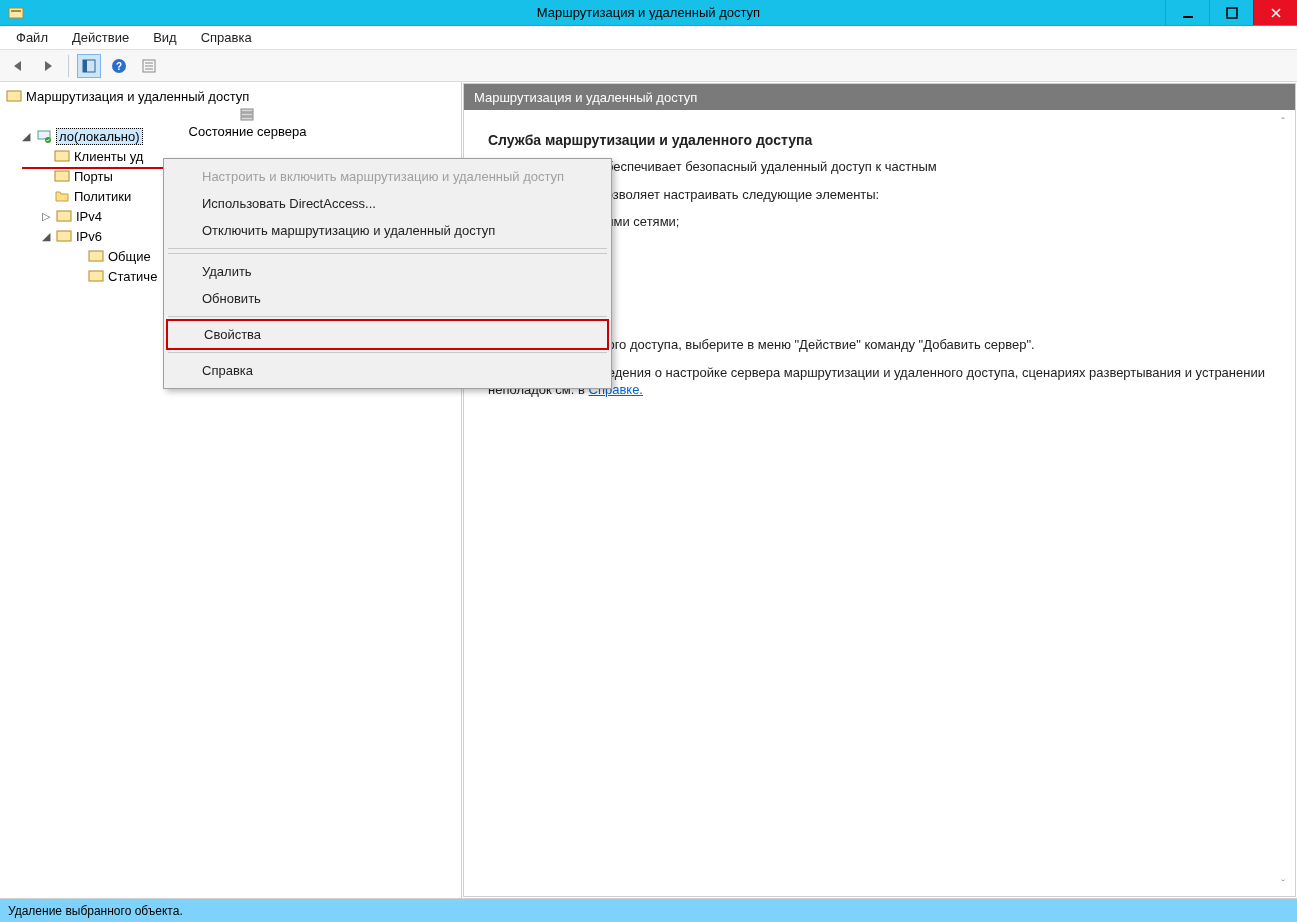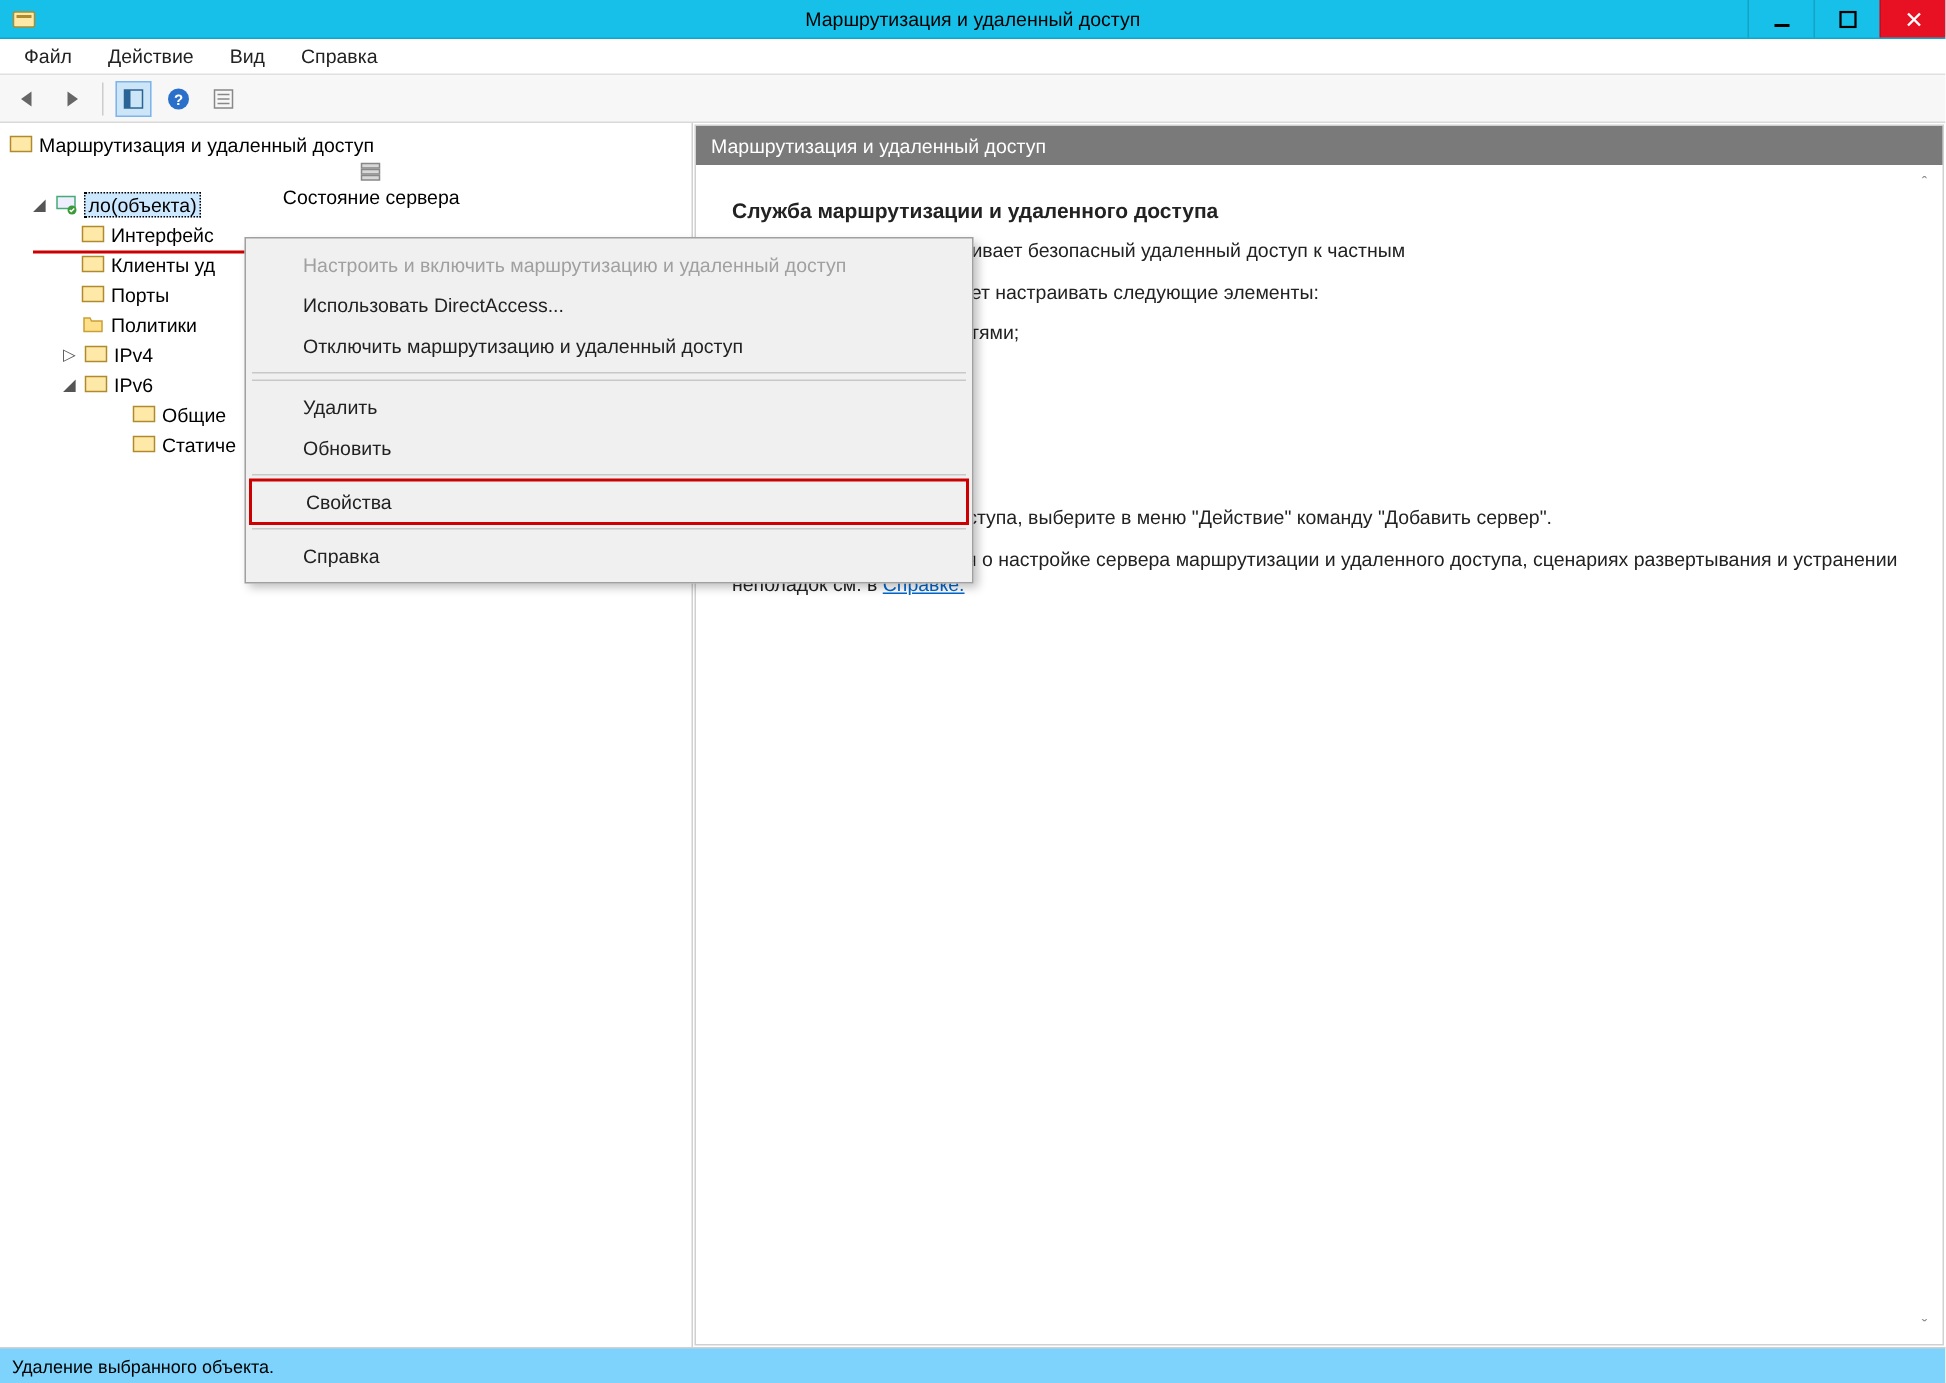--- a/index.html
+++ b/index.html
@@ -168,21 +168,21 @@
   background: #7dd3fc;
   display: flex;
   align-items: center;
   padding: 0 8px;
   font-size: 12px;
 }
 .context-menu {
   position: absolute;
   left: 163px;
   top: 158px;
-  width: 486px;
+  width: 449px;
   background: #f0f0f0;
   border: 1px solid #a0a0a0;
   box-shadow: 3px 3px 6px rgba(0,0,0,0.25);
   padding: 4px 2px;
 }
 .ctx-item {
   padding: 6px 18px 6px 36px;
   font-size: 13px;
   color: #222;
   display: flex;
@@ -293,29 +293,21 @@
       </div>
       <div class="tree-row" style="padding-left:18px;">
         <span class="expander">◢</span>
         <span class="tree-icon">
           <svg width="16" height="16">
               <rect x="2" y="3" width="12" height="8" fill="#eef" stroke="#4a7"></rect>
               <circle cx="12" cy="12" r="3" fill="#3b9b3b"></circle>
               <path d="M10.5 12 L11.5 13 L13.5 11" stroke="#fff" fill="none"></path>
             </svg>
         </span>
-        <span class="tree-label tree-selected">ло(объекта)</span>
-      </div>
-      <div class="tree-row tree-indent2">
-        <span class="tree-icon">
-            <svg width="16" height="16">
-              <rect x="1" y="3" width="14" height="10" fill="#ffe9a8" stroke="#b08a2e"></rect>
-            </svg>
-          </span>
-        <span class="tree-label">Интерфейс</span>
+        <span class="tree-label tree-selected">ло(локально)</span>
       </div>
       <div class="tree-row tree-indent2">
         <span class="tree-icon">
             <svg width="16" height="16">
               <rect x="1" y="3" width="14" height="10" fill="#ffe9a8" stroke="#b08a2e"></rect>
             </svg>
           </span>
         <span class="tree-label">Клиенты уд</span>
       </div>
       <div class="tree-row tree-indent2">

